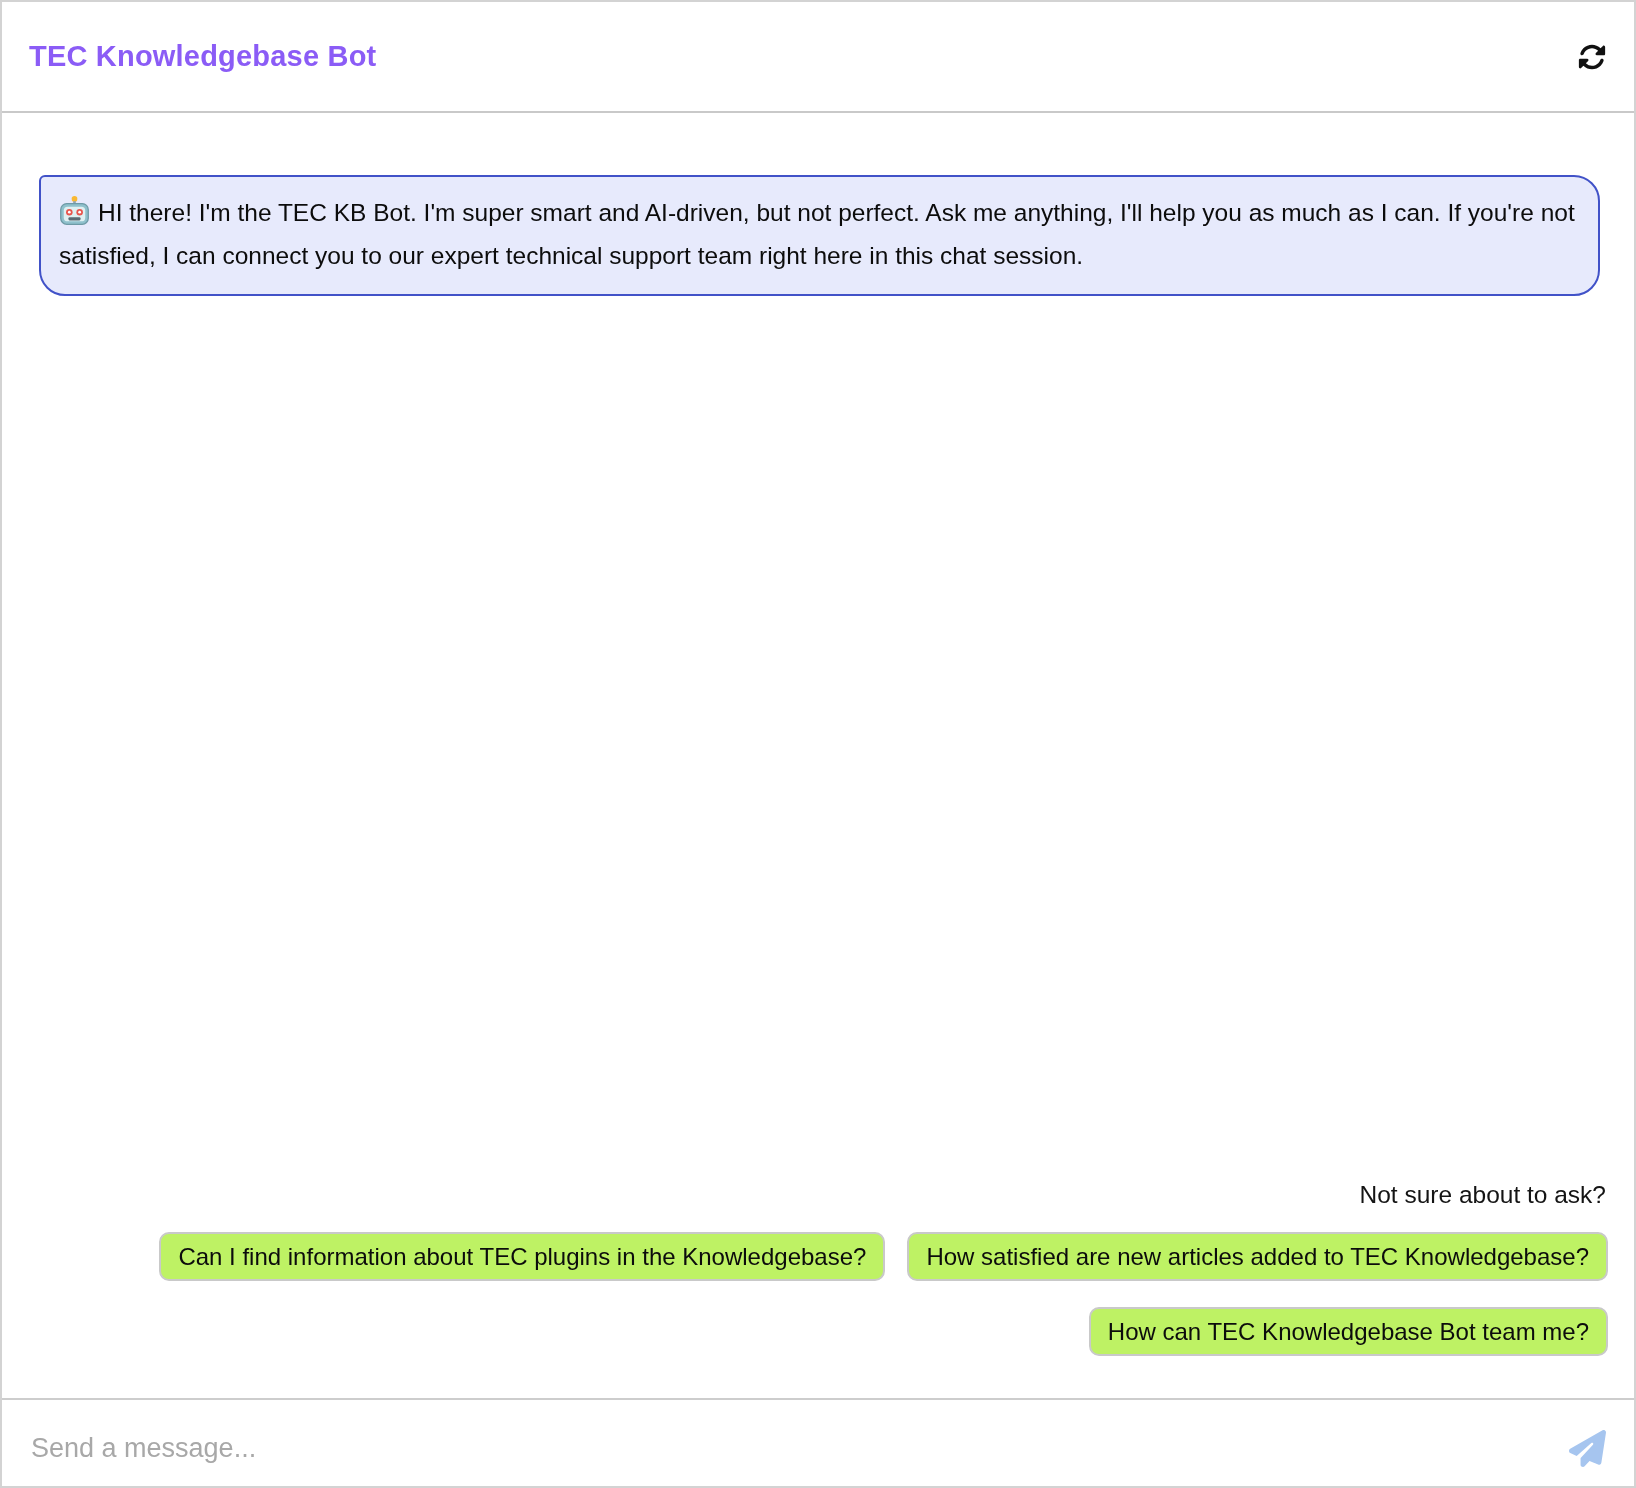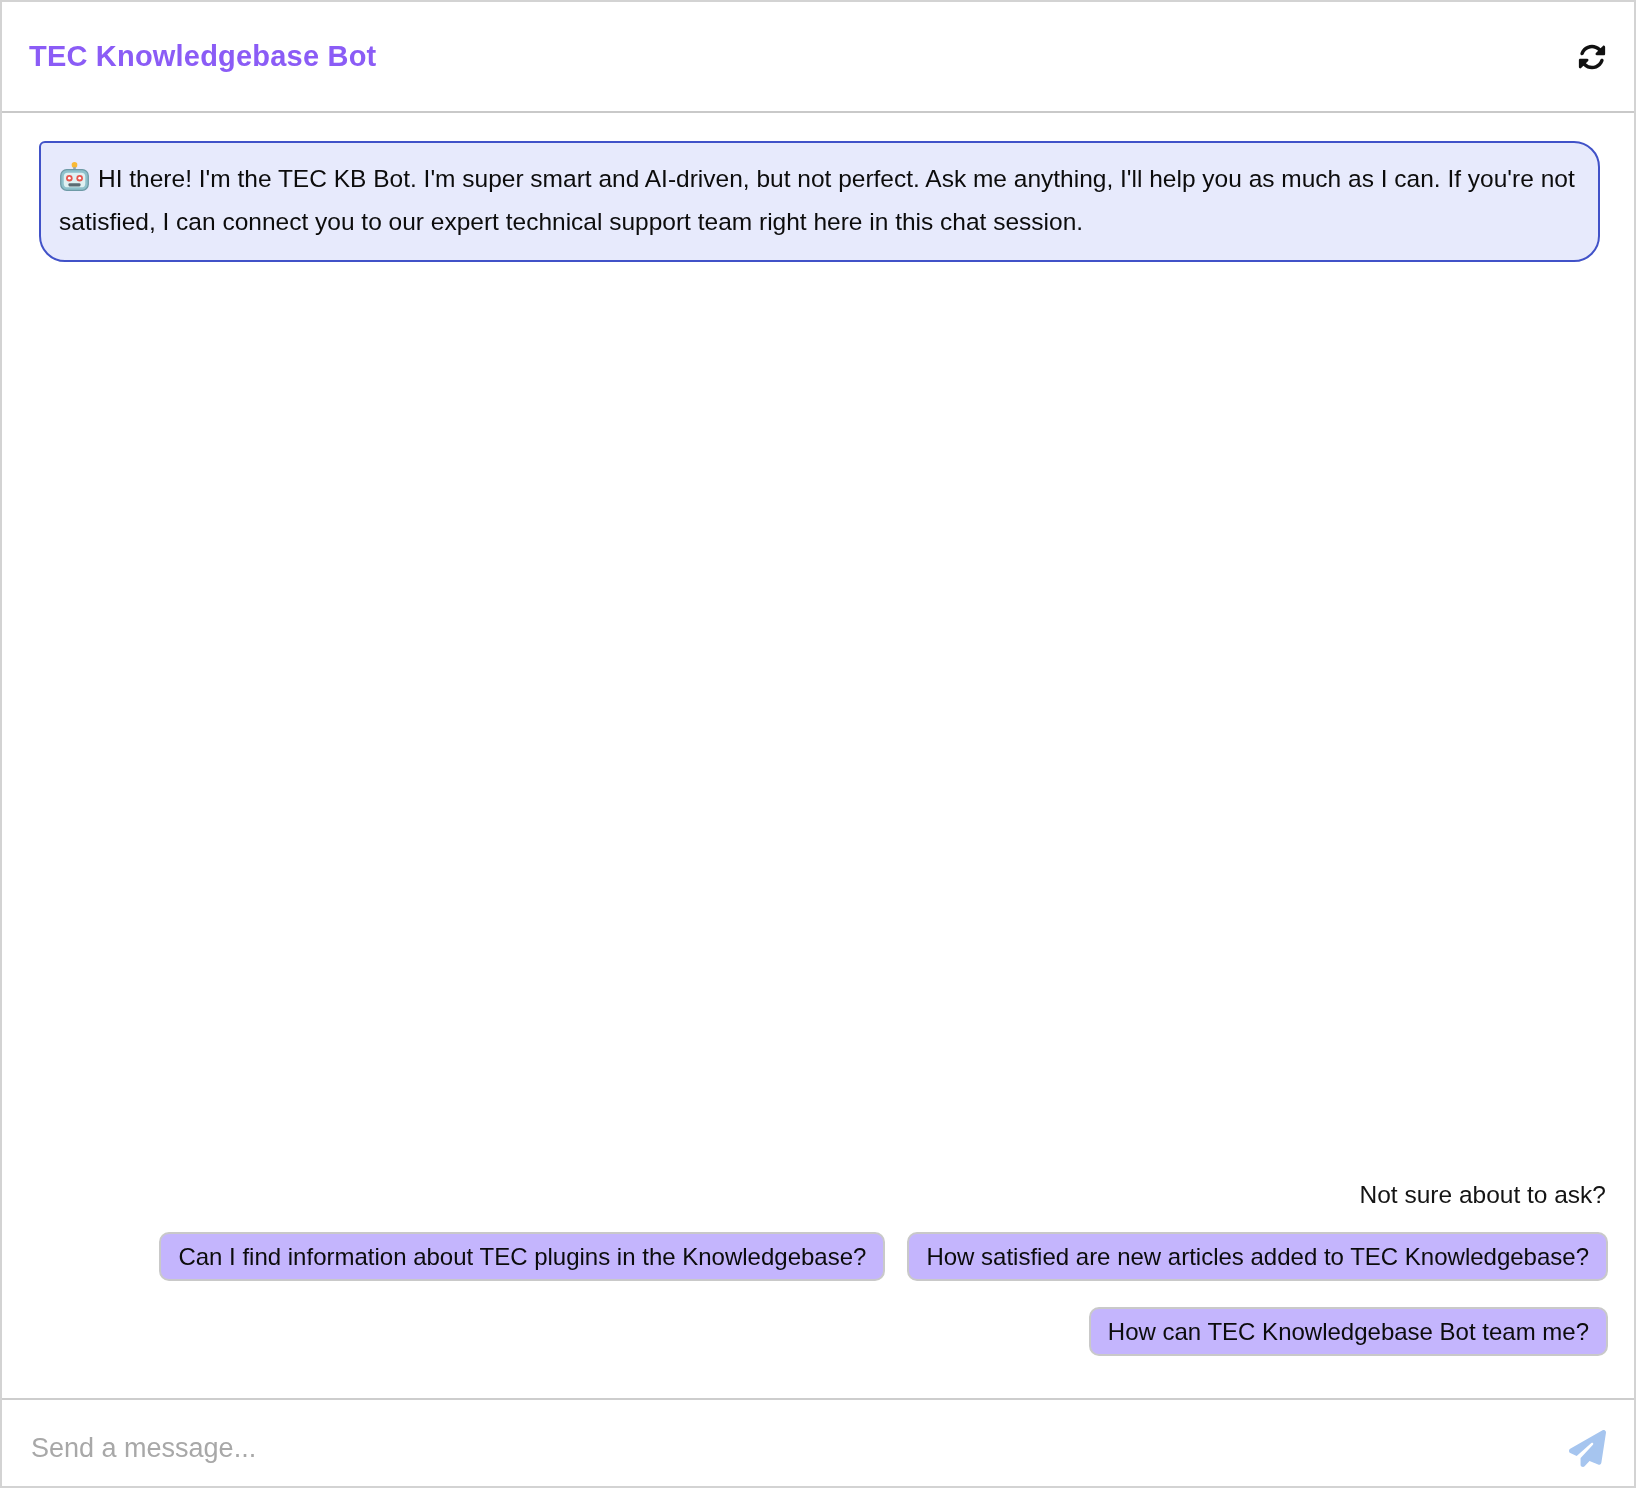--- a/index.html
+++ b/index.html
@@ -31,21 +31,21 @@
   .refresh-btn svg{ width:28px; height:28px; fill:#111; }
 
   
   .chat{
     flex:1 1 auto;
     display:flex; flex-direction:column;
     padding:0 26px 42px 37px;
     overflow:hidden;
   }
   .bubble{
-    margin-top:28px; margin-right:8px;
+    margin-top:62px; margin-right:8px;
     background:#e7eafc;
     border:2px solid #4152c8;
     border-radius:6px 26px 26px 26px;
     padding:17px 22px 19px 18px;
     font-size:24.5px; line-height:38px; color:#0c0c0c;
   }
   .bubble .bot-emoji{
     display:inline-block; vertical-align:-5px; margin-right:8px;
   }
   .spacer{ flex:1 1 auto; }
@@ -56,21 +56,21 @@
     text-align:right; font-size:24.5px; color:#141414;
     margin-bottom:23px; padding-right:2px;
   }
   .btn-row{
     display:flex; flex-wrap:wrap; justify-content:flex-end;
     gap:26px 22px;
   }
   .sbtn{
     font-family:"Liberation Sans", sans-serif;
     font-size:24px; color:#0c0c0c;
-    background:#c4b5fd;
+    background:#bef264;
     border:2px solid #c9c9c9;
     border-radius:10px;
     padding:8px 17px;
     line-height:29px;
     cursor:pointer; white-space:nowrap;
   }
 
   
   .composer{
     flex:0 0 88px; height:88px;

